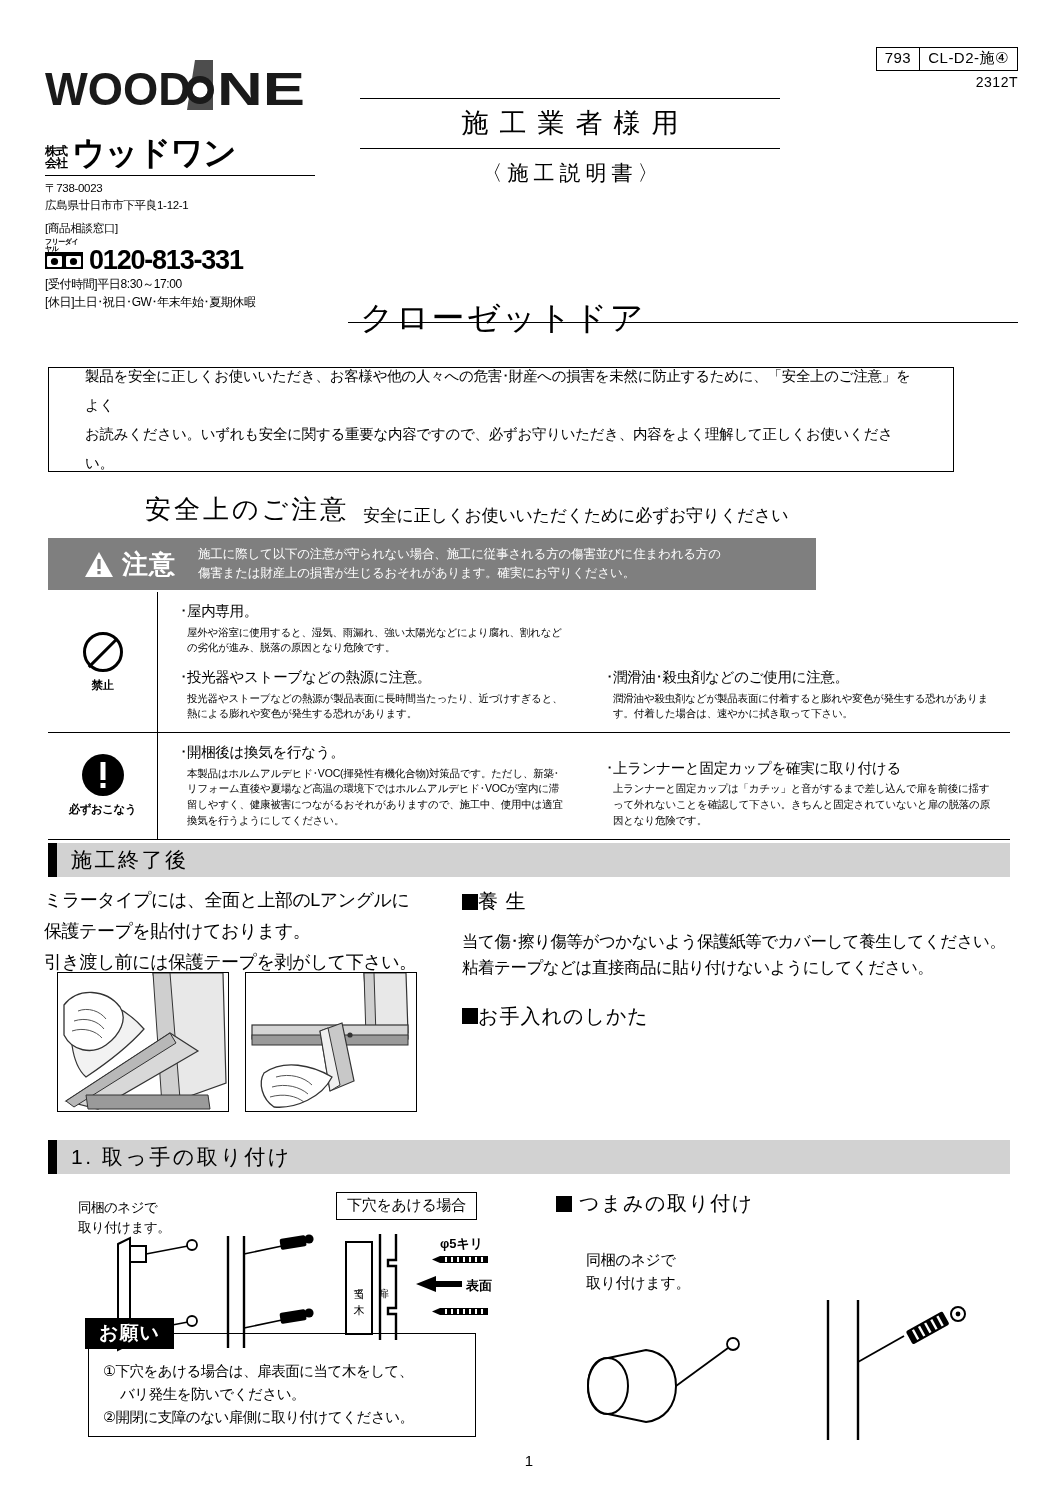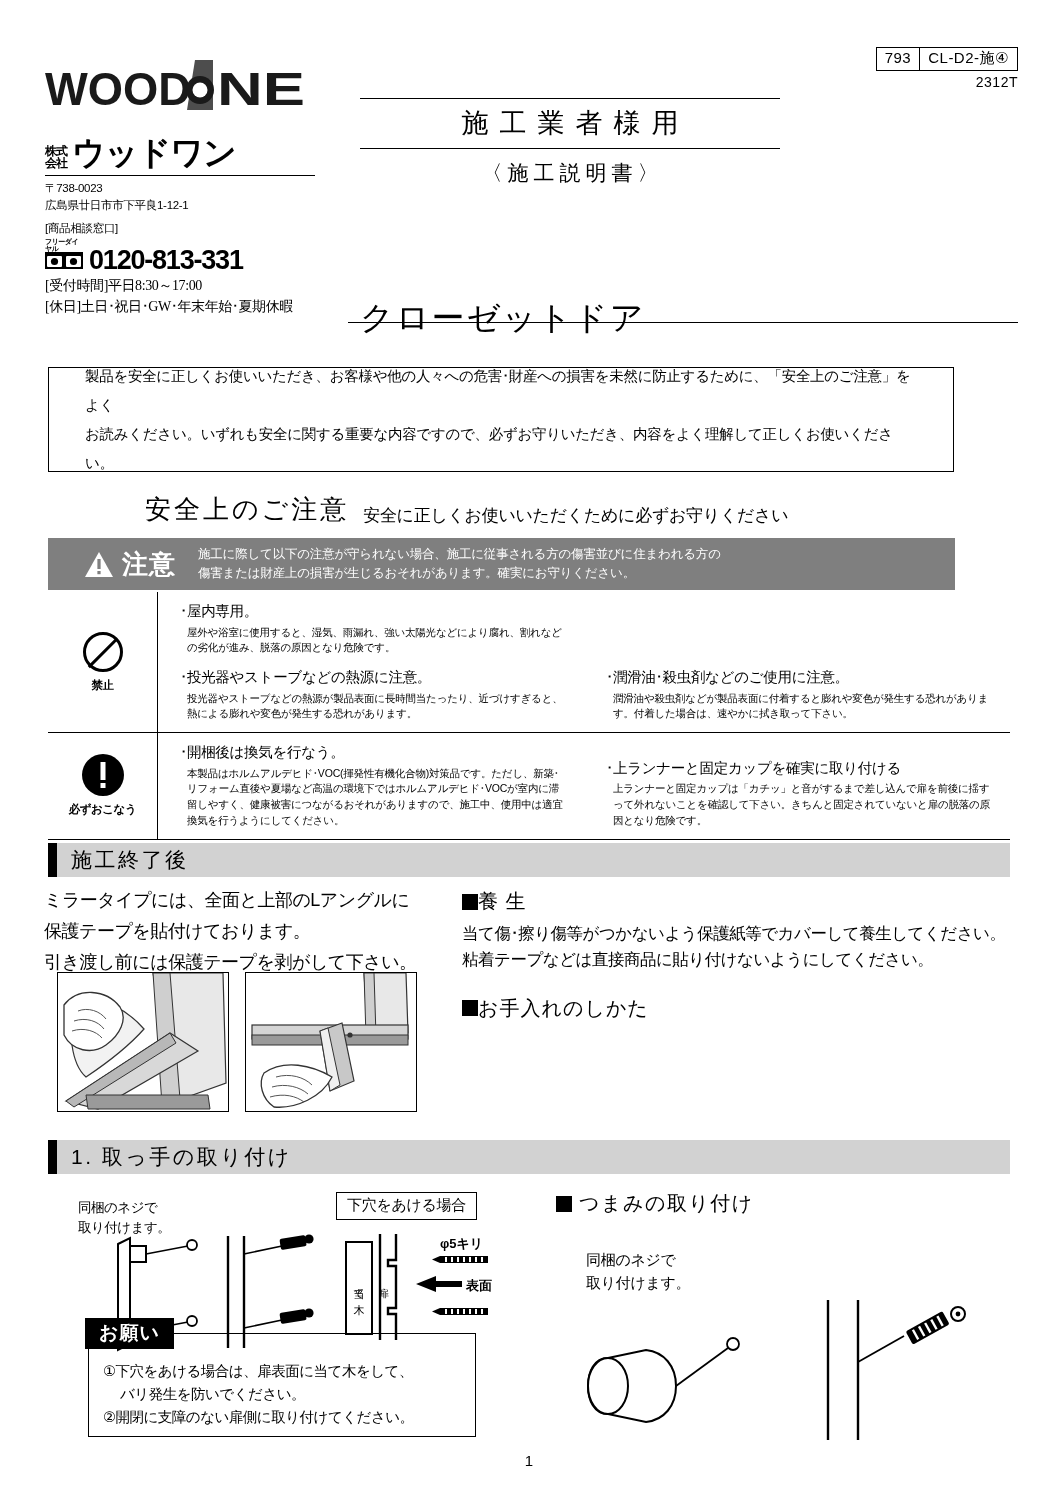--- a/index.html
+++ b/index.html
@@ -26,40 +26,40 @@
   .logo-kk { margin-top: 13px; height: 40px; display: flex; align-items: flex-end; gap: 5px; }
   .logo-kk-small { font-size: 12px; font-weight: bold; line-height: 1.0; letter-spacing: -1px; }
   .logo-kk-main { font-size: 33px; font-weight: bold; letter-spacing: -1px; line-height: 1; }
   .logo-rule { border-bottom: 1.5px solid #000; margin-top: 6px; }
   .addr { font-size: 11.5px; line-height: 1.45; margin-top: 4px; letter-spacing: -0.3px; }
   .consult { font-size: 11.5px; margin-top: 8px; letter-spacing: -0.3px; }
   .tel-row { display: flex; align-items: flex-end; gap: 6px; margin-top: 2px; }
   .freedial { width: 38px; }
   .freedial-label { font-size: 7px; font-weight: bold; letter-spacing: -0.5px; line-height: 1; }
   .tel-num { font-size: 27px; font-weight: bold; letter-spacing: -1.2px; line-height: .95; }
-  .hours { font-size: 14px; line-height: 1.45; margin-top: 3px; letter-spacing: -0.4px; font-family: Liberation Serif, serif; }
+  .hours { font-size: 12px; line-height: 1.45; margin-top: 3px; letter-spacing: -0.4px; }
 
   
   .title-area { position: absolute; left: 360px; top: 98px; width: 420px; text-align: center; }
   .title-main { font-size: 27px; letter-spacing: 11px; padding: 6px 0 7px; border-top: 1.5px solid #000; border-bottom: 1.5px solid #000; text-indent: 11px; }
   .title-sub { font-size: 21px; letter-spacing: 5px; margin-top: 10px; text-indent: 5px; }
   .product-title { position: absolute; left: 360px; top: 268px; font-size: 33px; letter-spacing: 2px; margin-top: 28px; }
   .product-rule { position: absolute; left: 348px; right: 40px; top: 322px; border-bottom: 1.2px solid #000; }
 
   
   .intro-box { position: absolute; left: 48px; top: 367px; width: 906px; height: 105px; border: 1.2px solid #000; display: flex; align-items: center; }
   .intro-text { font-size: 14.5px; line-height: 2.0; padding: 0 36px; letter-spacing: -0.3px; }
 
   
   .safety-head { position: absolute; left: 145px; top: 492px; display: flex; align-items: flex-end; gap: 14px; }
   .safety-head-main { font-size: 26px; letter-spacing: 3px; }
   .safety-head-sub { font-size: 17px; letter-spacing: -0.3px; }
 
   
-  .caution-bar { position: absolute; left: 48px; top: 538px; width: 907px; height: 52px; background: #7f7f7f; display: flex; align-items: center; color: #fff; }
+  .caution-bar { position: absolute; left: 48px; top: 538px; width: 768px; height: 52px; background: #7f7f7f; display: flex; align-items: center; color: #fff; }
   .caution-tri { margin-left: 36px; width: 30px; height: 27px; position: relative; }
   .caution-label { font-size: 26px; font-weight: bold; margin-left: 8px; letter-spacing: 1px; }
   .caution-text { font-size: 12.5px; line-height: 1.55; margin-left: 22px; letter-spacing: -0.2px; }
 
   
   .safety-table { position: absolute; left: 48px; top: 592px; width: 962px; border-bottom: 1.2px solid #000; }
   .safety-row { display: flex; border-bottom: 1.6px solid #000; }
   .safety-row:last-child { border-bottom: none; }
   .safety-icon-cell { width: 110px; border-right: 1.2px solid #000; display: flex; flex-direction: column;
                       align-items: center; justify-content: center; padding: 12px 0; flex: none; }
@@ -84,21 +84,21 @@
               border-left: 9px solid #000; }
   .sec-head span { font-size: 21px; letter-spacing: 2.5px; padding-left: 14px; }
 
   
   .after-left-text { position: absolute; left: 44px; top: 885px; width: 400px; font-size: 18px; line-height: 1.72; letter-spacing: -0.5px; }
   .photos { position: absolute; left: 57px; top: 972px; display: flex; gap: 16px; }
   .photo { width: 172px; height: 140px; border: 1.2px solid #000; background: #fff; overflow: hidden; position: relative; }
   .after-right { position: absolute; left: 462px; top: 888px; width: 550px; }
   .blk-head { font-size: 20px; letter-spacing: 1px; display: flex; align-items: center; gap: 0; }
   .blk-sq { width: 16px; height: 16px; background: #000; display: inline-block; flex: none; }
-  .blk-body { font-size: 16.5px; line-height: 1.6; margin-top: 5px; letter-spacing: -0.5px; }
+  .blk-body { font-size: 16.5px; line-height: 1.6; margin-top: 13px; letter-spacing: -0.5px; }
   .blk2 { margin-top: 22px; }
 
   
   .handle-note { position: absolute; left: 78px; top: 1198px; font-size: 13.5px; line-height: 1.45; letter-spacing: -0.5px; }
   .pilot-box { position: absolute; left: 336px; top: 1192px; border: 1.4px solid #000; padding: 3px 10px 4px; font-size: 15px; letter-spacing: -0.3px; }
   .onegai { position: absolute; left: 88px; top: 1333px; width: 388px; height: 104px; border: 1.5px solid #000; }
   .onegai-tab { position: absolute; left: -4px; top: -16px; background: #000; color: #fff; font-size: 19px;
                 font-weight: bold; padding: 2px 14px 3px; letter-spacing: 1px; }
   .onegai-body { padding: 26px 12px 0 14px; font-size: 14.5px; line-height: 1.6; letter-spacing: -0.5px; }
   .onegai-body div.cont { padding-left: 17px; }

